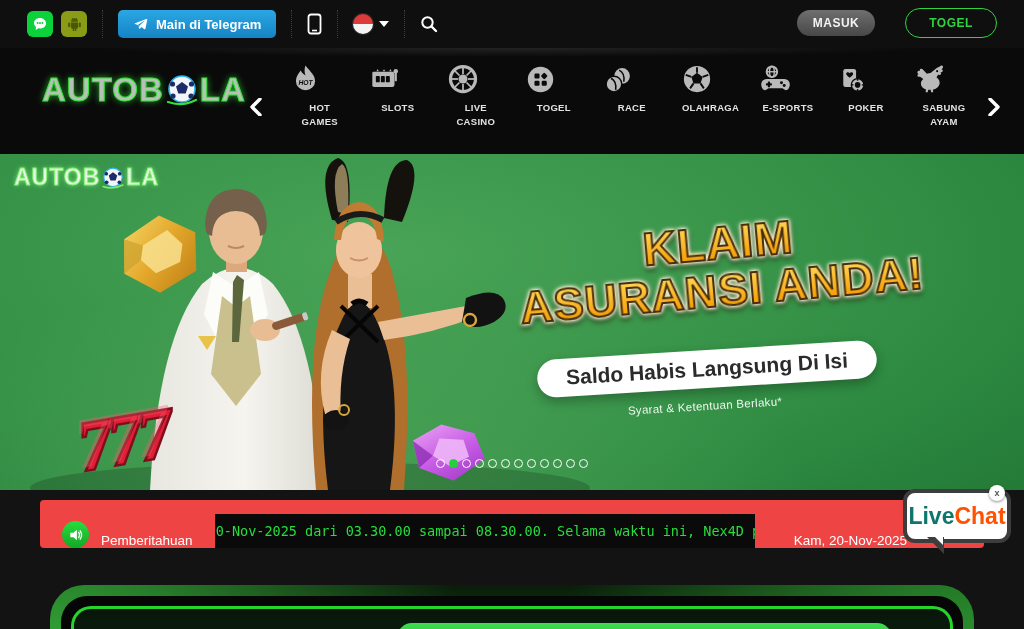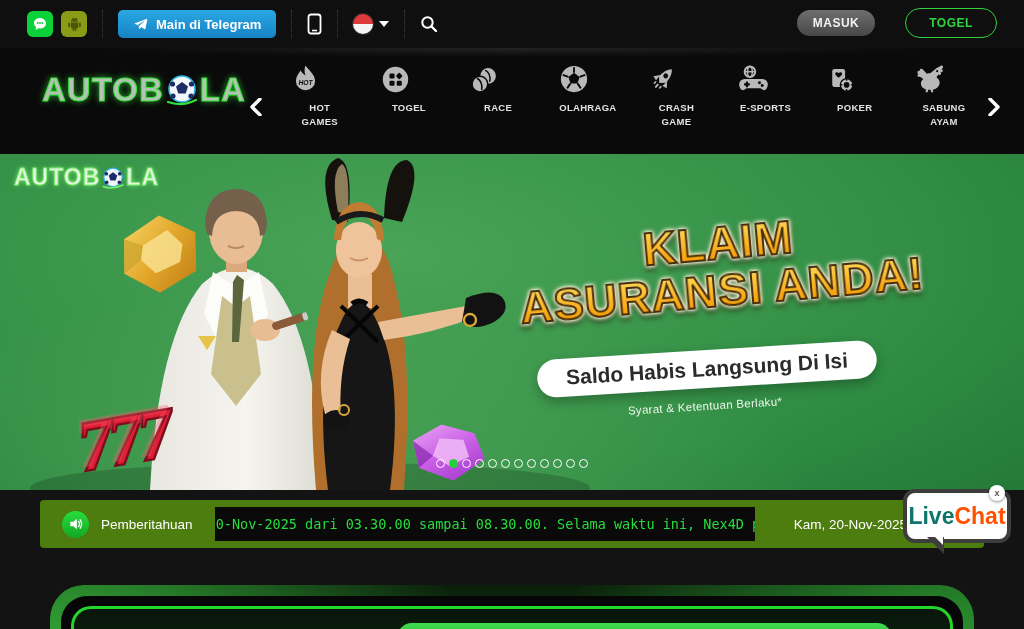--- a/index.html
+++ b/index.html
@@ -60,22 +60,22 @@
   .sub-pill { position:absolute; left:537px; top:196px; width:340px; height:38px; background:#fff; border-radius:22px;
               transform:rotate(-3.5deg); display:flex; align-items:center; justify-content:center;
               font-size:21px; font-weight:bold; color:#2b2b2b; box-shadow:0 5px 12px rgba(0,0,0,.28); }
   .banner-note { position:absolute; left:555px; top:246px; width:300px; text-align:center; transform:rotate(-3.5deg);
                  color:#eef7ee; font-size:11.5px; letter-spacing:.3px; }
   .dots { position:absolute; left:0; right:0; top:305px; display:flex; justify-content:center; gap:4px; }
   .dot { width:9px; height:9px; border-radius:50%; border:1.5px solid #fff; cursor:pointer; }
   .dot.active { background:#25d03c; border-color:#25d03c; }
 
   
-  .notif { position:relative; margin:10px 40px 0; height:48px; background:#4d7c0f; border-radius:4px;
-           display:flex; align-items:center; padding:0 22px; }
+  .notif { position:relative; margin:10px 40px 0; height:48px; background:#ef4444; border-radius:4px;
+           display:flex; align-items:flex-end; padding:0 22px; }
   .notif-ic { width:27px; height:27px; border-radius:50%; background:linear-gradient(180deg,#27dd3d,#12a824);
               display:flex; align-items:center; justify-content:center; flex:none; }
   .notif-label { margin-left:12px; font-size:13.5px; color:#fff; white-space:nowrap; }
   .marquee { margin-left:22px; width:540px; height:34px; background:#0a0a0a; overflow:hidden;
              display:flex; align-items:center; flex:none; }
   .marquee span { white-space:nowrap; font-family:"DejaVu Sans Mono", monospace; font-size:13.5px;
                   color:#27dd3d; transform:translateX(-7px); }
   .notif-date { margin-left:auto; margin-right:55px; font-size:13.5px; color:#fff; white-space:nowrap; }
 
   
@@ -183,20 +183,55 @@
       <span class="nav-ic">
         <svg width="27" height="30" viewBox="0 0 24 26">
             <path fill="#b9b9b9" d="M12 1c4 5.5 8.5 8 8.5 14a8.5 8 0 0 1-17 0c0-4 2-6.5 4.2-9.5 1 2 2.2 3.2 4.3 4.3-1.2-3.2-1-6 0-8.8z"></path>
             <text x="12" y="18" text-anchor="middle" font-size="6" font-weight="bold" font-style="italic" fill="#0a0a0a" font-family="Liberation Sans, sans-serif">HOT</text>
           </svg>
       </span>
       <span class="nav-label">HOT GAMES</span>
     </div>
     <div class="nav-item">
       <span class="nav-ic">
+        <svg width="28" height="28" viewBox="0 0 24 24">
+            <path fill="#b9b9b9" d="M3 5h16a2 2 0 0 1 2 2v9a2 2 0 0 1-2 2H3.5A1.5 1.5 0 0 1 2 16.5V6a1 1 0 0 1 1-1z"></path>
+            <rect x="5" y="8.5" width="3.4" height="5.5" rx=".8" fill="#0a0a0a"></rect>
+            <rect x="9.3" y="8.5" width="3.4" height="5.5" rx=".8" fill="#0a0a0a"></rect>
+            <rect x="13.6" y="8.5" width="3.4" height="5.5" rx=".8" fill="#0a0a0a"></rect>
+            <rect x="21.2" y="6" width="1.8" height="7" fill="#b9b9b9"></rect>
+            <circle cx="22.1" cy="4.5" r="1.9" fill="#b9b9b9"></circle>
+            <polygon points="5.5,4.5 6.5,2.5 7.5,4.5" fill="#b9b9b9"></polygon>
+            <polygon points="11,4.5 12,2.5 13,4.5" fill="#b9b9b9"></polygon>
+            <polygon points="16.5,4.5 17.5,2.5 18.5,4.5" fill="#b9b9b9"></polygon>
+          </svg>
+      </span>
+      <span class="nav-label">SLOTS</span>
+    </div>
+    <div class="nav-item">
+      <span class="nav-ic">
+        <svg width="30" height="30" viewBox="0 0 24 24">
+            <circle cx="12" cy="12" r="10" fill="none" stroke="#b9b9b9" stroke-width="2.6"></circle>
+            <circle cx="12" cy="12" r="3.6" fill="#b9b9b9"></circle>
+            <g stroke="#b9b9b9" stroke-width="1.4">
+              <line x1="12" y1="3" x2="12" y2="8"></line>
+              <line x1="12" y1="16" x2="12" y2="21"></line>
+              <line x1="3" y1="12" x2="8" y2="12"></line>
+              <line x1="16" y1="12" x2="21" y2="12"></line>
+              <line x1="5.6" y1="5.6" x2="9.2" y2="9.2"></line>
+              <line x1="14.8" y1="14.8" x2="18.4" y2="18.4"></line>
+              <line x1="5.6" y1="18.4" x2="9.2" y2="14.8"></line>
+              <line x1="14.8" y1="9.2" x2="18.4" y2="5.6"></line>
+            </g>
+          </svg>
+      </span>
+      <span class="nav-label">LIVE CASINO</span>
+    </div>
+    <div class="nav-item">
+      <span class="nav-ic">
         <svg width="29" height="29" viewBox="0 0 24 24">
             <circle cx="12" cy="12" r="10.5" fill="#b9b9b9"></circle>
             <rect x="7" y="7" width="4.2" height="4.2" rx="1" fill="#0a0a0a"></rect>
             <rect x="13" y="7" width="4.2" height="4.2" rx="1" fill="#0a0a0a" transform="rotate(45 15.1 9.1)"></rect>
             <rect x="7" y="13" width="4.2" height="4.2" rx="1" fill="#0a0a0a"></rect>
             <rect x="13" y="13" width="4.2" height="4.2" rx="1" fill="#0a0a0a"></rect>
           </svg>
       </span>
       <span class="nav-label">TOGEL</span>
     </div>
@@ -219,36 +254,20 @@
             <g stroke="#0a0a0a" stroke-width="1.5">
               <line x1="12" y1="7" x2="12" y2="2.5"></line>
               <line x1="16.5" y1="10.3" x2="21" y2="8.7"></line>
               <line x1="7.5" y1="10.3" x2="3" y2="8.7"></line>
               <line x1="14.8" y1="15.5" x2="17.5" y2="19.5"></line>
               <line x1="9.2" y1="15.5" x2="6.5" y2="19.5"></line>
             </g>
           </svg>
       </span>
       <span class="nav-label">OLAHRAGA</span>
-    </div>
-    <div class="nav-item">
-      <span class="nav-ic">
-        <svg width="29" height="29" viewBox="0 0 24 24">
-            <g transform="rotate(42 12 12)" fill="#b9b9b9">
-              <path d="M12 0.5c2.8 2.6 3.9 7 3.9 11.5L12 16l-3.9-4C8.1 7.5 9.2 3.1 12 .5z"></path>
-              <circle cx="12" cy="8" r="2" fill="#0a0a0a"></circle>
-              <path d="M8.2 10.5 4.6 15l3.8 1z"></path>
-              <path d="M15.8 10.5 19.4 15l-3.8 1z"></path>
-              <rect x="11.2" y="17" width="1.6" height="4" rx=".8"></rect>
-              <rect x="8.4" y="16.5" width="1.3" height="3" rx=".65"></rect>
-              <rect x="14.3" y="16.5" width="1.3" height="3" rx=".65"></rect>
-            </g>
-          </svg>
-      </span>
-      <span class="nav-label">CRASH GAME</span>
     </div>
     <div class="nav-item">
       <span class="nav-ic">
         <svg width="31" height="29" viewBox="0 0 26 24">
             <circle cx="10" cy="5.5" r="4.4" fill="none" stroke="#b9b9b9" stroke-width="1.7"></circle>
             <ellipse cx="10" cy="5.5" rx="2" ry="4.4" fill="none" stroke="#b9b9b9" stroke-width="1.2"></ellipse>
             <line x1="5.6" y1="5.5" x2="14.4" y2="5.5" stroke="#b9b9b9" stroke-width="1.2"></line>
             <path d="M5.5 11.5h15a4.5 4.5 0 0 1 4.5 4.5c0 2.7-1.5 5-3.2 5-1.4 0-2.2-1.6-3.3-1.6h-11c-1.1 0-1.9 1.6-3.3 1.6-1.7 0-3.2-2.3-3.2-5a4.5 4.5 0 0 1 4.5-4.5z" fill="#b9b9b9"></path>
             <rect x="6.6" y="13.6" width="1.8" height="5" rx=".5" fill="#0a0a0a"></rect>
             <rect x="5" y="15.2" width="5" height="1.8" rx=".5" fill="#0a0a0a"></rect>

